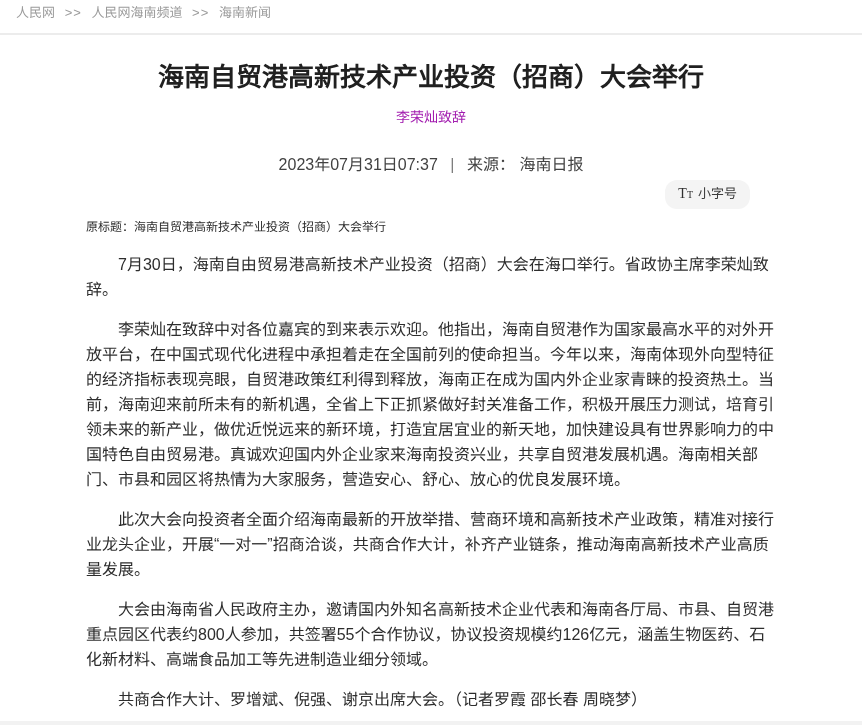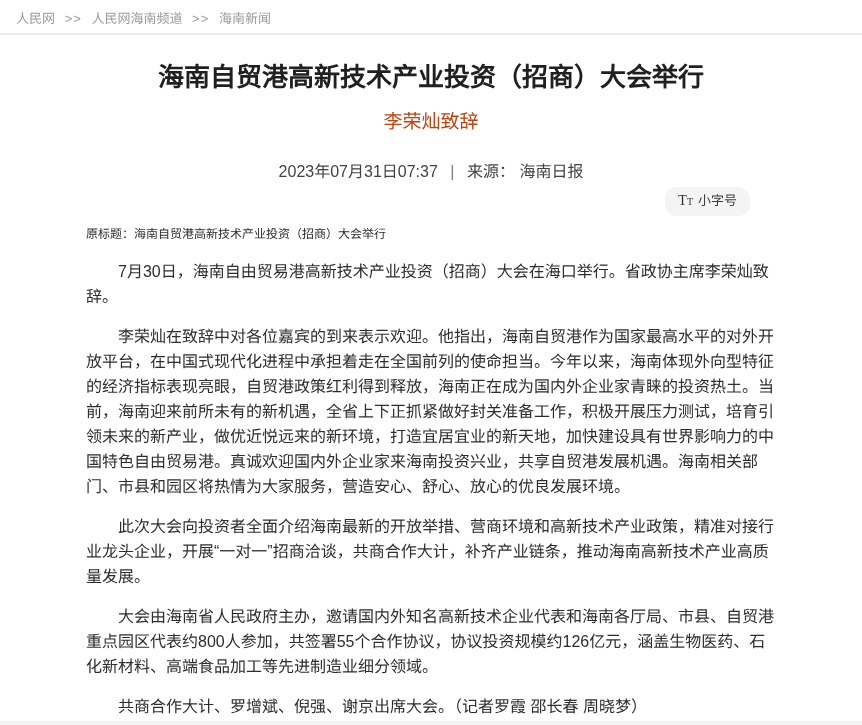--- a/index.html
+++ b/index.html
@@ -11,37 +11,36 @@
     font-family: "Liberation Sans", "DejaVu Sans", sans-serif;
     position: relative;
     overflow: hidden;
   }
 
   
   .breadcrumb-bar {
     height: 35px;
     border-bottom: 2px solid #ececec;
     display: flex;
-    align-items: center;
     padding: 2px 0 0 16px;
   }
   .breadcrumb { font-size: 13px; color: #9b9b9b; }
   .breadcrumb .crumb { color: #9b9b9b; cursor: pointer; }
   .breadcrumb .sep { margin: 0 6px; color: #9b9b9b; letter-spacing: 1px; }
 
   
   .article-header { text-align: center; padding-top: 26px; }
   .article-title {
     margin: 0;
     font-size: 26px;
     line-height: 32px;
     font-weight: bold;
     color: #202020;
   }
-  .article-subtitle { margin-top: 13px; font-size: 19px; color: #c2410c; }
+  .article-subtitle { margin-top: 13px; font-size: 14px; color: #a21caf; }
   .article-meta { margin-top: 25px; font-size: 16px; color: #424242; }
   .article-meta .meta-sep { margin: 0 8px; color: #7c7c7c; }
 
   
   .content-wrap { width: 690px; margin: 0 auto; }
 
   .toolbar { text-align: right; margin-top: 5px; padding-right: 26px; height: 22px; }
   .font-size-pill {
     display: inline-flex;
     align-items: baseline;

